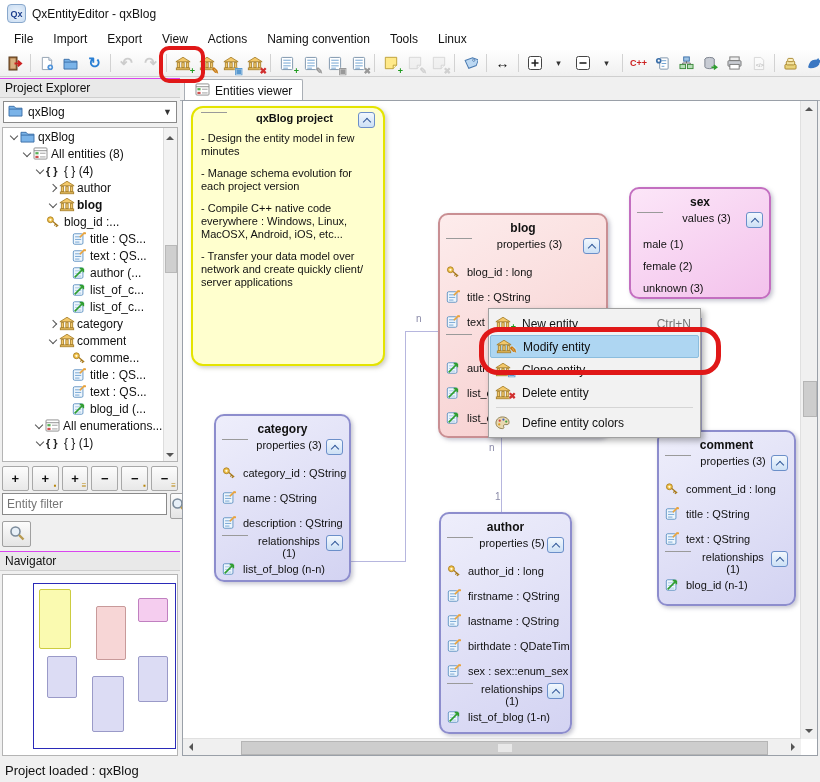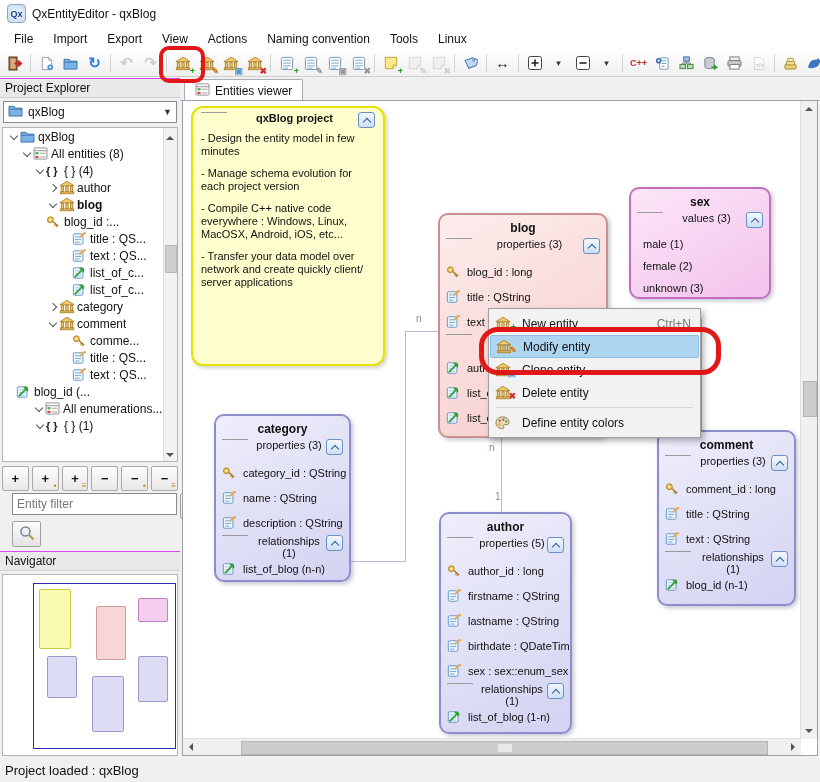--- a/index.html
+++ b/index.html
@@ -41,21 +41,21 @@
   .chev.v{transform:rotate(45deg);margin-top:-2px}
   .chev.r{transform:rotate(-45deg)}
   .chev.up{transform:rotate(-135deg);margin-top:3px;border-color:#335a9a}
   .tsb{position:absolute;right:0;top:0;width:13px;height:100%;background:#f2f2f2;border-left:1px solid #ddd}
   .tsb .thumb{position:absolute;left:1px;width:10px;background:#cfcfcf;border:1px solid #b9b9b9}
   .pmrow{position:absolute;left:2px;top:466px;width:176px;display:flex;gap:3px}
   .pmbox{width:26px;height:23px;background:linear-gradient(#fcfcfc,#e8e8e8);border:1px solid #a8a8a8;
          border-radius:2px;display:flex;align-items:center;justify-content:center;
          font-weight:bold;font-size:13px;position:relative}
   .pmbox .bdg{position:absolute;right:1px;bottom:0;font-size:8px;color:#b8860b}
-  .filterrow{position:absolute;left:12px;width:176px;height:24px;display:flex;gap:3px}
+  .filterrow{position:absolute;left:2px;width:176px;height:24px;display:flex;gap:3px}
   .filterrow input{flex:1;height:22px;border:1px solid #8a8a8a;padding:0 4px;font-size:12px;color:#777;
                    font-family:"Liberation Sans",sans-serif;box-sizing:border-box;background:#fff}
   .sbtn{width:27px;height:24px;background:linear-gradient(#fcfcfc,#e4e4e4);border:1px solid #a0a0a0;
         border-radius:2px;display:flex;align-items:center;justify-content:center}
   .navpanel{position:absolute;left:2px;top:574px;width:176px;height:182px;background:#fff;
             border:1px solid #b4b4b4;box-sizing:border-box}
   .minimap{position:absolute;left:30px;top:8px;width:141px;height:164px;border:1px solid #2a2ab8}
   .mm{position:absolute;border:1px solid #9a9ac8;border-radius:2px}
   .statusbar{position:absolute;left:0;bottom:0;width:100%;height:24px;background:#f0f0f0;
              display:flex;align-items:center;padding-left:5px;box-sizing:border-box;font-size:13px}
@@ -456,20 +456,31 @@
       </div>
       <div class="trow" style="padding-left: 56px;">
         <span class="slot"></span>
         <span class="ticon">
           <svg width="14" height="14" viewBox="0 0 16 16">
             <rect x="1.5" y="2" width="11" height="12" rx="1.5" fill="#eef6fd" stroke="#5a8fc0"></rect>
             <path d="M3.5 5.5 h7 M3.5 8.5 h7 M3.5 11.5 h7" stroke="#9ec3e4" fill="none"></path>
             <path d="M3 13 L13 3 M13 3 l-4.2 0 M13 3 l0 4.2" stroke="#2f9e2f" stroke-width="1.8" fill="none"></path>
           </svg>
         </span>
+        <span class="tl">author (...</span>
+      </div>
+      <div class="trow" style="padding-left: 56px;">
+        <span class="slot"></span>
+        <span class="ticon">
+          <svg width="14" height="14" viewBox="0 0 16 16">
+            <rect x="1.5" y="2" width="11" height="12" rx="1.5" fill="#eef6fd" stroke="#5a8fc0"></rect>
+            <path d="M3.5 5.5 h7 M3.5 8.5 h7 M3.5 11.5 h7" stroke="#9ec3e4" fill="none"></path>
+            <path d="M3 13 L13 3 M13 3 l-4.2 0 M13 3 l0 4.2" stroke="#2f9e2f" stroke-width="1.8" fill="none"></path>
+          </svg>
+        </span>
         <span class="tl">list_of_c...</span>
       </div>
       <div class="trow" style="padding-left: 56px;">
         <span class="slot"></span>
         <span class="ticon">
           <svg width="14" height="14" viewBox="0 0 16 16">
             <rect x="1.5" y="2" width="11" height="12" rx="1.5" fill="#eef6fd" stroke="#5a8fc0"></rect>
             <path d="M3.5 5.5 h7 M3.5 8.5 h7 M3.5 11.5 h7" stroke="#9ec3e4" fill="none"></path>
             <path d="M3 13 L13 3 M13 3 l-4.2 0 M13 3 l0 4.2" stroke="#2f9e2f" stroke-width="1.8" fill="none"></path>
           </svg>
@@ -532,21 +543,21 @@
         <span class="slot"></span>
         <span class="ticon">
           <svg width="14" height="14" viewBox="0 0 16 16">
             <rect x="1.5" y="2" width="11" height="12" rx="1.5" fill="#eef6fd" stroke="#5a8fc0"></rect>
             <path d="M3.5 5.5 h7 M3.5 8.5 h7 M3.5 11.5 h5" stroke="#6a9fd0" fill="none"></path>
             <path d="M9 6 L14.5 .5 M14.5 .5 l.8 2" stroke="#e8a33d" stroke-width="2" fill="none"></path>
           </svg>
         </span>
         <span class="tl">text : QS...</span>
       </div>
-      <div class="trow" style=" align-items: center;">
+      <div class="trow" style="padding-left: 56px; align-items: center;">
         <span class="slot"></span>
         <span class="ticon">
           <svg width="14" height="14" viewBox="0 0 16 16">
             <rect x="1.5" y="2" width="11" height="12" rx="1.5" fill="#eef6fd" stroke="#5a8fc0"></rect>
             <path d="M3.5 5.5 h7 M3.5 8.5 h7 M3.5 11.5 h7" stroke="#9ec3e4" fill="none"></path>
             <path d="M3 13 L13 3 M13 3 l-4.2 0 M13 3 l0 4.2" stroke="#2f9e2f" stroke-width="1.8" fill="none"></path>
           </svg>
         </span>
         <span class="tl">blog_id (...</span>
       </div>

